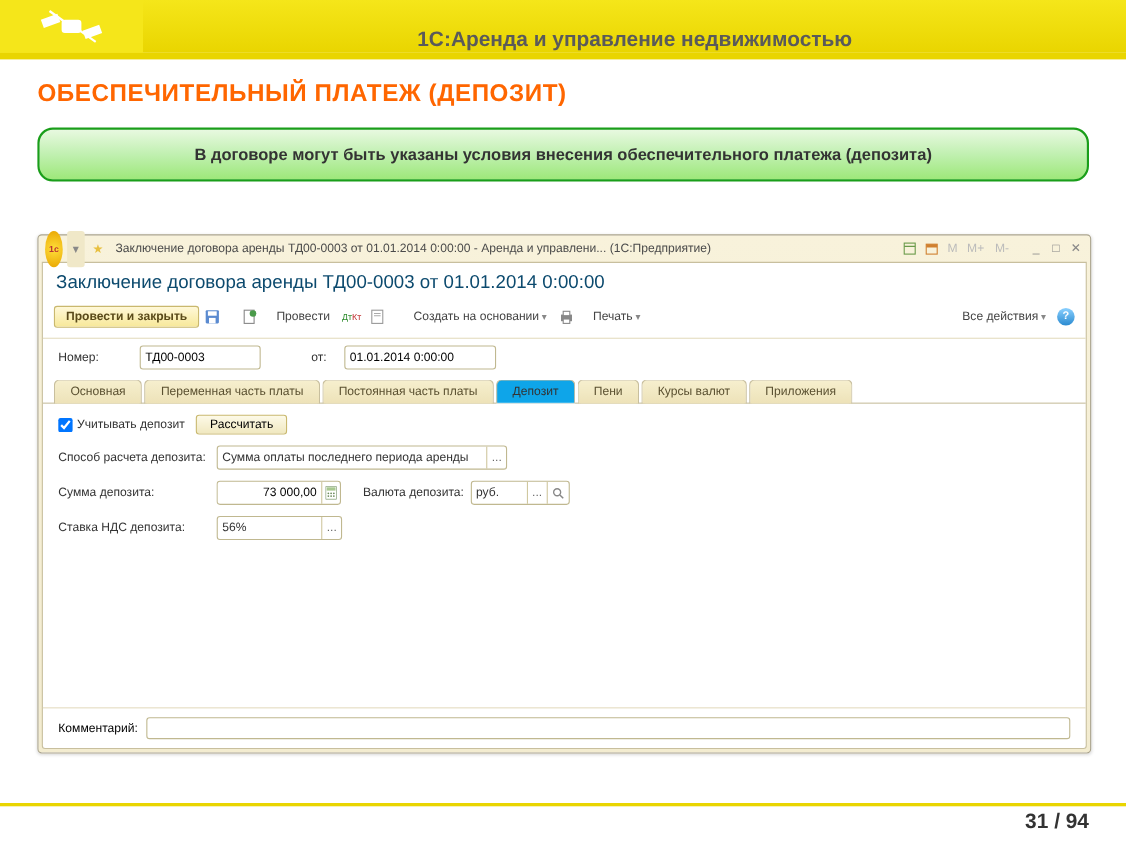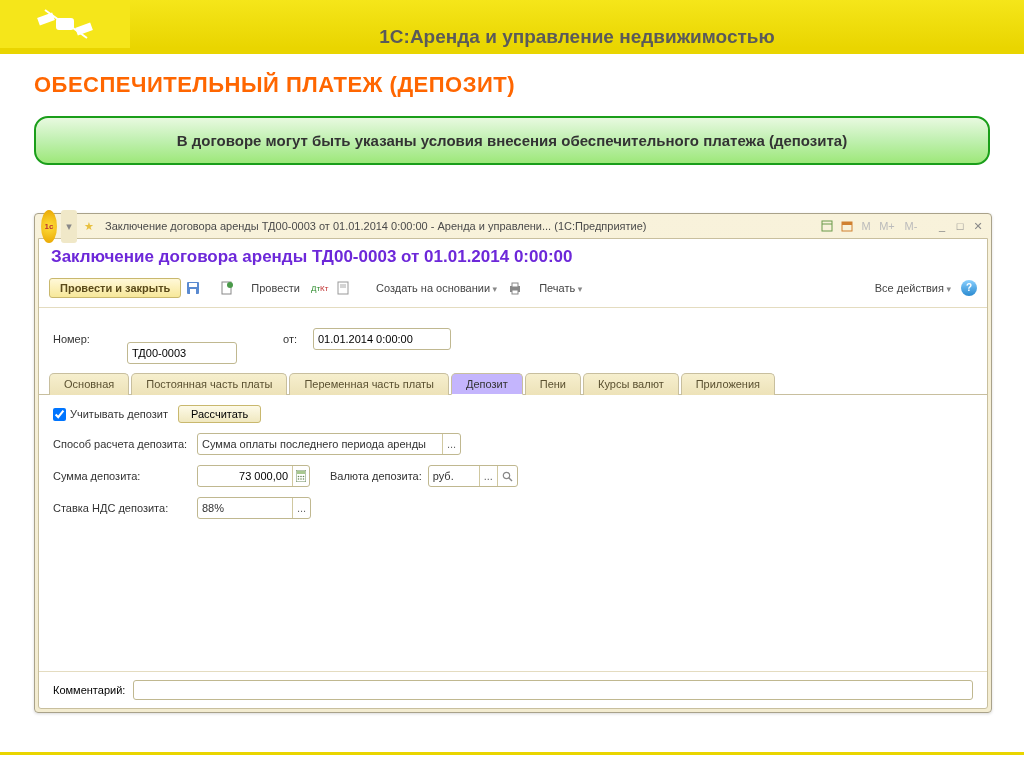--- a/index.html
+++ b/index.html
@@ -16,34 +16,34 @@
 .slide-title{color:#ff6600;font-size:22px;font-weight:bold;letter-spacing:0.5px;margin-bottom:18px}
 .green-banner{border:2px solid #1a9e1a;border-radius:14px;background:linear-gradient(to bottom,#e8f9e0,#c0f0b0 50%,#9ee87a);padding:14px;text-align:center;color:#333;font-size:15px;font-weight:bold;margin-bottom:48px}
 .app-window{border:1px solid #a9a28a;background:linear-gradient(to bottom,#f8f2db,#f3ecd0);border-radius:4px;width:956px;margin:0 auto;box-shadow:0 1px 3px rgba(0,0,0,0.15)}
 .win-titlebar{height:24px;display:flex;align-items:center;padding:0 4px;font-size:11px;color:#4a4a4a}
 .tb-ic{width:16px;height:33px;margin:0 2px;display:inline-flex;align-items:center;justify-content:center;border-radius:3px}
 .ic-1c{background:radial-gradient(circle,#ffde3a,#e8a400);border-radius:50%;font-size:8px;font-weight:bold;color:#b33}
 .ic-dn{background:#f0e8c8;color:#888}
 .win-title-txt{flex:1;padding-left:6px;white-space:nowrap;overflow:hidden}
 .win-ctl{width:14px;height:14px;margin:0 2px;font-size:11px;color:#888;text-align:center;line-height:14px}
 .win-body{background:#fff;border:1px solid #c8bf9e;margin:0 3px 3px 3px;border-radius:0 0 3px 3px}
-.form-title{color:#6d28d9;font-size:17px;font-weight:bold;padding:8px 12px 6px 12px}
+.form-title{color:#0c4a6e;font-size:17px;font-weight:normal;padding:8px 12px 6px 12px}
 .toolbar{padding:4px 10px 8px 10px;display:flex;align-items:center;gap:4px;font-size:11px;border-bottom:1px solid #e4dcc0}
 .btn-main{background:linear-gradient(to bottom,#fff8d8,#f7e89a);border:1px solid #c9b86e;border-radius:3px;padding:3px 10px;color:#5a4a1a;font-weight:bold;font-size:11px;cursor:pointer}
 .tbtn{width:20px;height:20px;border:1px solid transparent;border-radius:3px;display:inline-flex;align-items:center;justify-content:flex-start;cursor:pointer}
 .ttxt{padding:2px 6px;cursor:pointer;color:#444}
 .ttxt.dd::after{content:" ▾";font-size:9px;color:#888}
 .tool-spacer{flex:1}
 .help-ic{width:16px;height:16px;border-radius:50%;background:linear-gradient(to bottom,#8ad0ff,#2a8ad0);color:#fff;font-size:10px;font-weight:bold;text-align:center;line-height:16px}
 .fld-row{display:flex;align-items:center;padding:6px 14px;font-size:11px;color:#333;gap:16px}
 .fld-lbl{min-width:58px}
 .fld-input{border:1px solid #c0b890;border-radius:3px;padding:2px 4px;font-size:11px;background:#fff;height:16px}
 .tabs{display:flex;padding:0 10px;gap:2px;font-size:11px;border-bottom:1px solid #c8bf9e;margin-top:2px}
 .tab{padding:4px 14px;background:linear-gradient(to bottom,#f6efce,#ede2b8);border:1px solid #c8bf9e;border-bottom:none;border-radius:5px 5px 0 0;color:#5a5030;cursor:pointer;position:relative;top:1px}
-.tab.active{background:#c4b5fd;border-bottom:1px solid #fff;color:#333}
+.tab.active{background:#0ea5e9;border-bottom:1px solid #fff;color:#333}
 .tab-content{padding:10px 14px 6px 14px;min-height:260px;font-size:11px;color:#333}
 .chk-row{display:flex;align-items:center;gap:10px;margin-bottom:10px}
 .chk-row input[type=checkbox]{margin:0}
 .btn-calc{background:linear-gradient(to bottom,#fdfae8,#f0e8c0);border:1px solid #c9b86e;border-radius:3px;padding:2px 12px;font-size:11px;cursor:pointer}
 .form-line{display:flex;align-items:center;margin-bottom:10px;gap:6px}
 .form-line .lbl{width:138px}
 .sel-box{display:inline-flex;align-items:center;border:1px solid #c0b890;border-radius:3px;background:#fff;height:20px}
 .sel-box .val{padding:0 4px;font-size:11px}
 .sel-box .dots{border-left:1px solid #d0c8a0;padding:0 4px;color:#666;cursor:pointer;font-size:11px;height:20px;line-height:20px}
 .sel-box .mag{border-left:1px solid #d0c8a0;padding:0 4px;cursor:pointer;height:20px;display:flex;align-items:center}
@@ -146,30 +146,30 @@
             </svg>
         </span>
         <span class="ttxt dd">Печать</span>
         <span class="tool-spacer"></span>
         <span class="ttxt dd">Все действия</span>
         <span class="help-ic">?</span>
       </div>
 
       <div class="fld-row">
         <span class="fld-lbl">Номер:</span>
-        <input class="fld-input" style="width: 100px; margin-top: 28px;" value="ТД00-0003">
+        <input class="fld-input" style="width: 100px;" value="ТД00-0003">
         <span style="width:14px"></span>
         <span>от:</span>
         <input class="fld-input" style="width: 128px;" value="01.01.2014 0:00:00">
       </div>
 
       <div class="tabs">
         <div class="tab">Основная</div>
+        <div class="tab">Переменная часть платы</div>
         <div class="tab">Постоянная часть платы</div>
-        <div class="tab">Переменная часть платы</div>
         <div class="tab active">Депозит</div>
         <div class="tab">Пени</div>
         <div class="tab">Курсы валют</div>
         <div class="tab">Приложения</div>
       </div>
 
       <div class="tab-content">
         <div class="chk-row">
           <label style="display:flex;align-items:center;gap:4px;cursor:pointer">
             <input type="checkbox" checked="" style="">
@@ -213,29 +213,30 @@
                   <circle cx="4.5" cy="4.5" r="3.2" fill="none" stroke="#888" stroke-width="1.2"></circle>
                   <line x1="7" y1="7" x2="10" y2="10" stroke="#888" stroke-width="1.4"></line>
                 </svg>
             </span>
           </span>
         </div>
 
         <div class="form-line">
           <span class="lbl">Ставка НДС депозита:</span>
           <span class="sel-box">
-            <span class="val" style="width:86px">88%</span>
+            <span class="val" style="width:86px">56%</span>
             <span class="dots">...</span>
           </span>
         </div>
       </div>
 
       <div class="comment-row">
         <span>Комментарий:</span>
         <input value="" style="">
       </div>
     </div>
   </div>
 </div>
 
 <div class="footer">
   <div class="footer-line"></div>
+  <div class="page-num">31 / 94</div>
 </div>
 
 </body></html>

